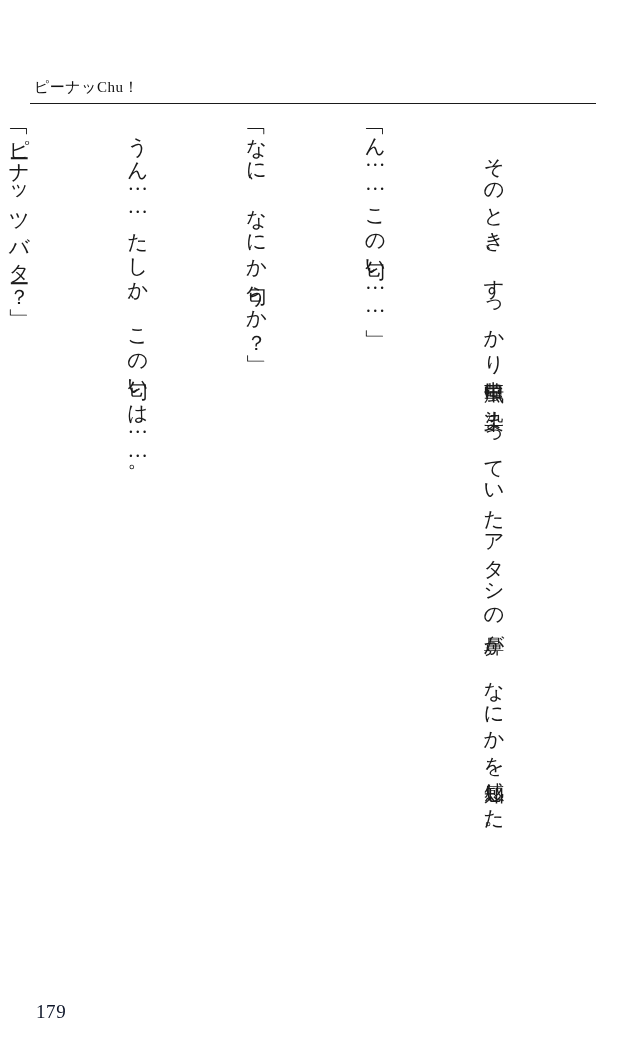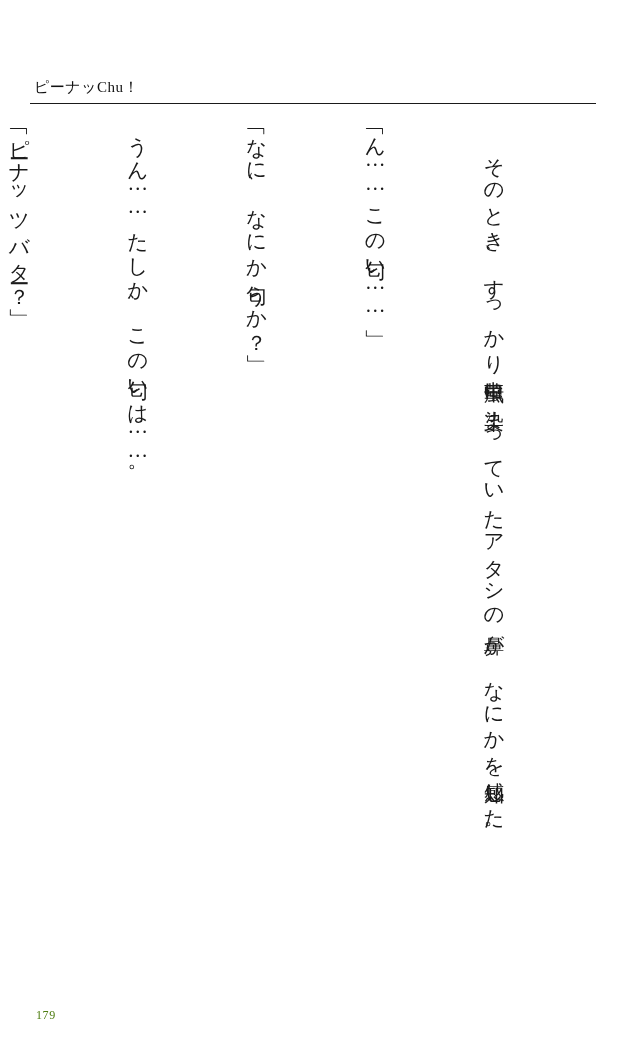--- a/index.html
+++ b/index.html
@@ -66,23 +66,23 @@
   .body-text p {
     margin: 0;
     padding: 0;
   }
 
   
   .folio {
     position: absolute;
     left: 36px;
     bottom: 27px;
-    font-size: 12px;
+    font-size: 19px;
     letter-spacing: 0.6px;
-    color: #4d7c0f;
+    color: #0f172a;
   }
 </style>
 </head>
 <body>
 
 <div class="page">
 
   <div class="running-head">ピーナッChu！</div>
 
   <div class="header-rule"></div>

